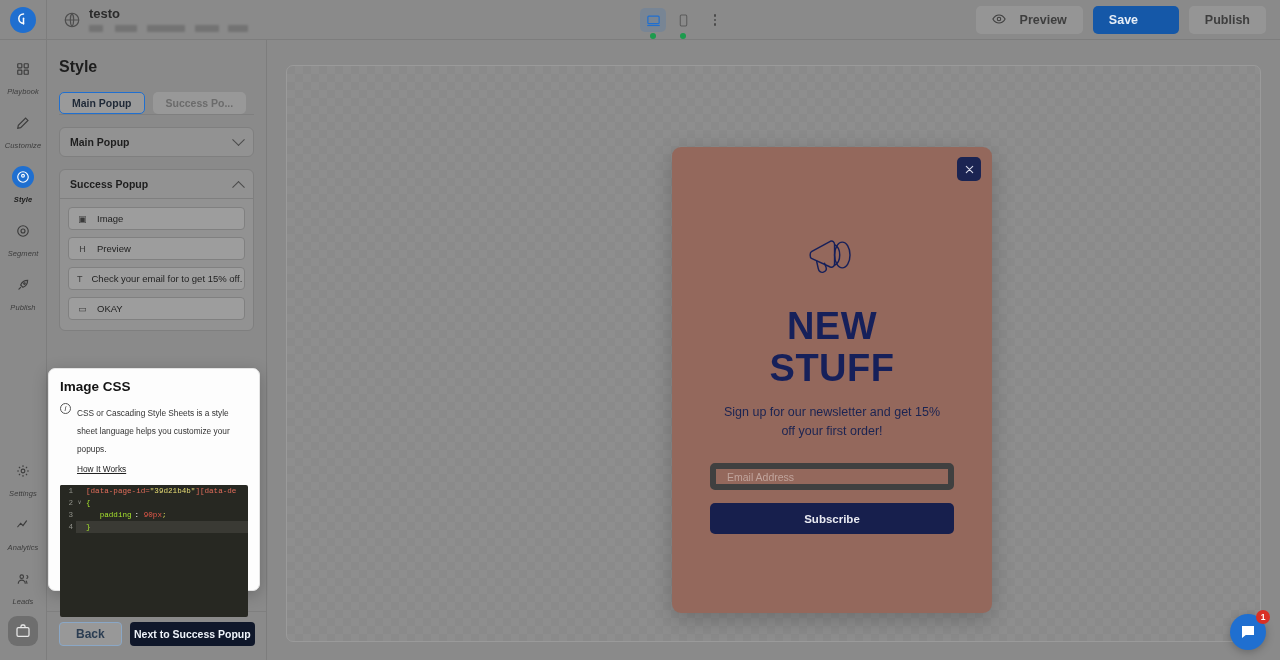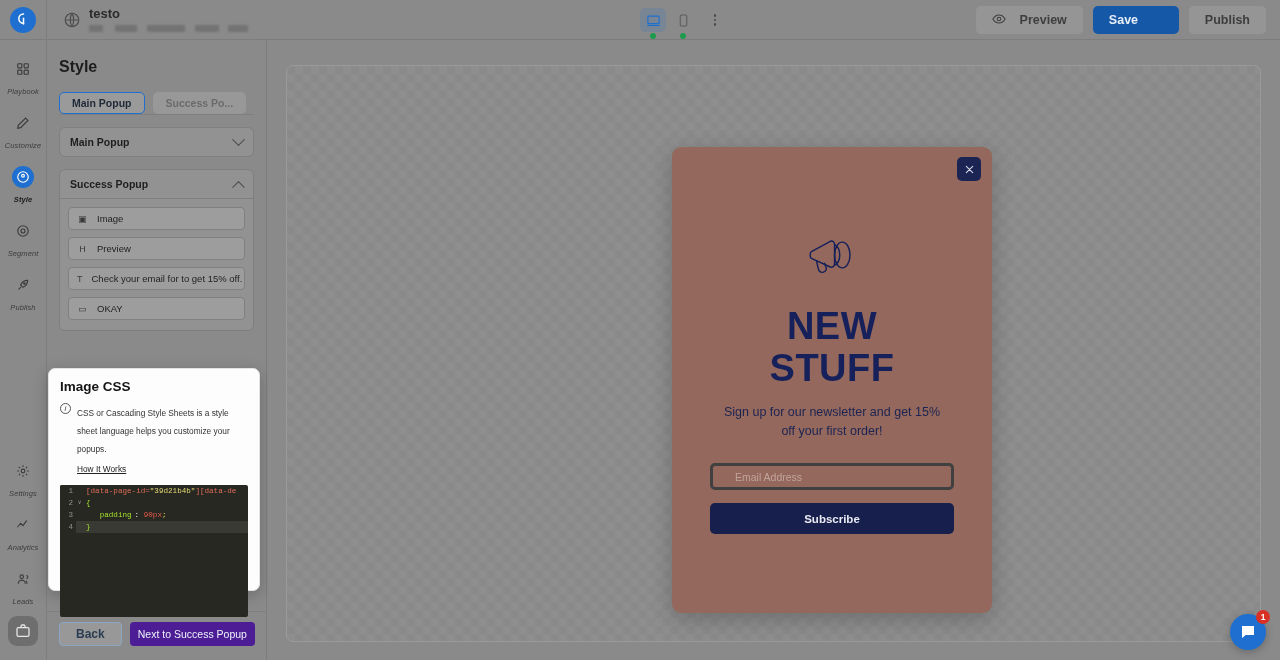--- a/index.html
+++ b/index.html
@@ -173,22 +173,22 @@
   .panel-foot {
     position: absolute; left: 0; bottom: 0; width: 220px; padding: 10px 12px 14px;
     border-top: 1px solid #7f7f7f; display: flex; gap: 8px; background: #8a8a8a;
   }
   .btn-back {
     height: 24px; padding: 0 16px; border-radius: 4px; font-size: 12px; font-weight: 600;
     background: rgba(255,255,255,0.12); border: 1px solid #8aa7c6; color: #2b3d52; cursor: pointer;
     display: inline-flex; align-items: center;
   }
   .btn-next {
-    flex: 1; height: 24px; border-radius: 4px; font-size: 10.5px; font-weight: 400;
-    background: #4c1d95; color: #eef3fa; border: none; cursor: pointer;
+    flex: 1; height: 24px; border-radius: 4px; font-size: 10.5px; font-weight: 700;
+    background: #0f172a; color: #eef3fa; border: none; cursor: pointer;
     display: inline-flex; align-items: center; justify-content: center;
   }
 
   
   .canvas {
     position: absolute; left: 268px; top: 40px; right: 0; bottom: 0;
     background: #8a8a8a;
     display: flex; align-items: center; justify-content: center;
   }
   .canvas-frame {
@@ -215,22 +215,22 @@
   .popup-h1 {
     margin-top: 22px; font-size: 38px; font-weight: 700; color: #16205a;
     line-height: 42px; text-align: center; letter-spacing: .5px;
   }
   .popup-sub {
     margin-top: 14px; font-size: 12.5px; color: #1b2452; text-align: center;
     line-height: 19px; max-width: 230px;
   }
   .popup-input {
     margin-top: 22px; width: 244px; height: 27px; border-radius: 5px;
-    border: 3px solid #404040; background: transparent; color: #cdb7af;
-    font-size: 10.5px; padding: 0 22px; font-family: "Liberation Sans", sans-serif;
+    border: 6px solid #404040; background: transparent; color: #cdb7af;
+    font-size: 10.5px; padding: 0 11px; font-family: "Liberation Sans", sans-serif;
     outline: none;
   }
   .popup-input::placeholder { color: #c0a49c; }
   .popup-btn {
     margin-top: 13px; width: 244px; height: 31px; border-radius: 5px; border: none;
     background: #171f4d; color: #e9eaf2; font-size: 11.5px; font-weight: 600;
     cursor: pointer; font-family: "Liberation Sans", sans-serif;
   }
 
   

